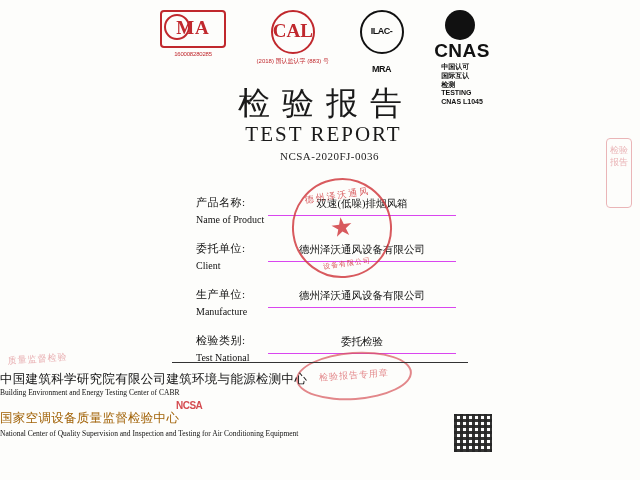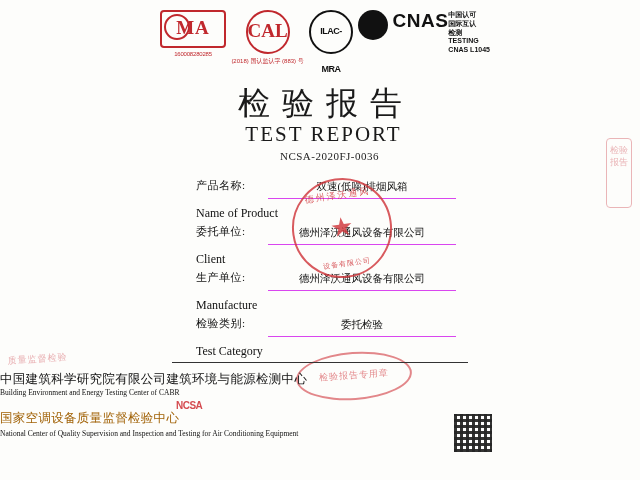--- a/index.html
+++ b/index.html
@@ -88,21 +88,21 @@
     border-radius: 50%;
     color: #111;
     font-size: 9px;
     font-weight: bold;
     line-height: 38px;
     font-family: "Liberation Sans", sans-serif;
     margin: 0 auto;
     letter-spacing: -0.5px;
   }
   
-  .cnas-wrap { display:flex; align-items:flex-start; }
+  .cnas-wrap { display:flex; align-items:center;flex-direction:column; }
   .cnas-dot {
     width: 30px; height: 30px;
     border-radius: 50%;
     background: #111;
     margin-right: 4px;
   }
   .cnas-text {
     font-size: 19px;
     font-weight: bold;
     color: #111;
@@ -146,43 +146,43 @@
     text-align: center;
     font-size: 11px;
     letter-spacing: 0.5px;
     color: #222;
     padding-left: 19px;
   }
   
   .fields {
     position: absolute;
     left: 196px;
-    top: 178px;
+    top: 195px;
     width: 260px;
     font-family: Liberation Serif, serif;
   }
   .field {
     position: relative;
     height: 46px;
   }
   .field .labels {
     position: absolute;
     left: 0; top: 0;
     width: 70px;
   }
   .lab-cn {
     font-size: 11px;
     color: #111;
     letter-spacing: 0.5px;
     white-space: nowrap;
   }
   .lab-en {
-    font-size: 12px;
-    color: #111;
-    margin-top: 13px;
+    font-size: 10px;
+    color: #111;
+    margin-top: 4px;
     white-space: nowrap;
   }
   .field .value {
     position: absolute;
     left: 72px;
     right: 0;
     top: 0;
     height: 20px;
     border-bottom: 1px solid #d946ef;
     text-align: center;
@@ -398,21 +398,21 @@
       <div class="labels">
         <div class="lab-cn">生产单位:</div>
         <div class="lab-en">Manufacture</div>
       </div>
       <div class="value">德州泽沃通风设备有限公司</div>
     </div>
 
     <div class="field">
       <div class="labels">
         <div class="lab-cn">检验类别:</div>
-        <div class="lab-en">Test Category</div>
+        <div class="lab-en">Test National</div>
       </div>
       <div class="value">委托检验</div>
     </div>
   </div>
 
   <div class="stamp-main">
     <div class="arc-top">德州泽沃通风</div>
     <div class="star">★</div>
     <div class="arc-bottom">设备有限公司</div>
   </div>

